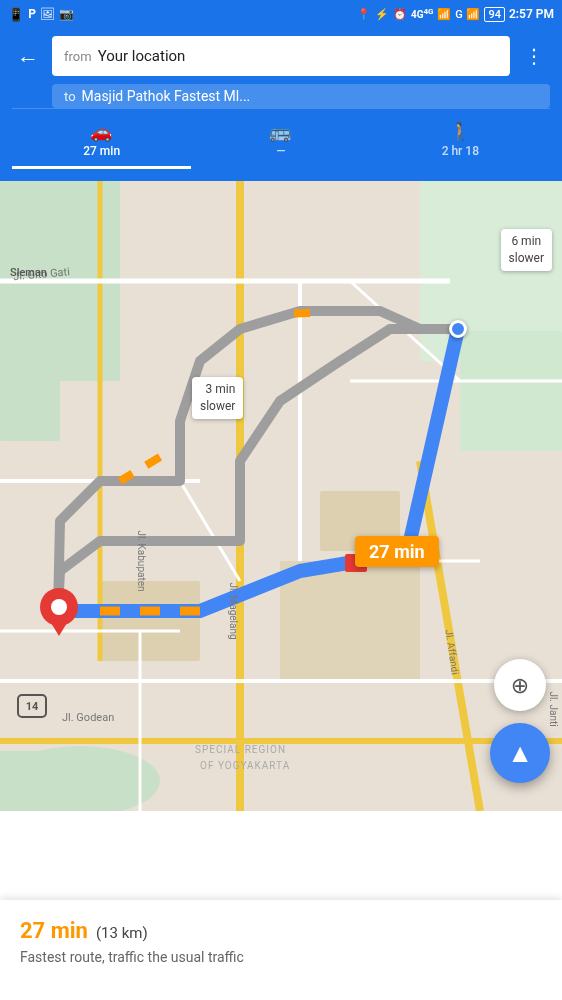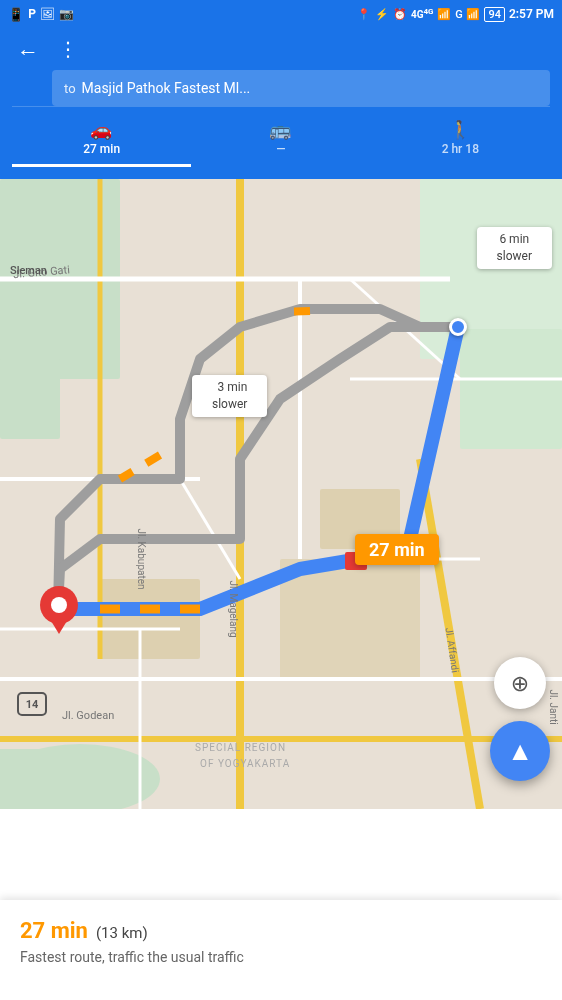--- a/index.html
+++ b/index.html
@@ -74,21 +74,21 @@
     .header-row2 {
       display: flex;
       align-items: center;
       gap: 8px;
       margin-left: 40px;
     }
     .search-to {
       flex: 1;
       background: rgba(255,255,255,0.2);
       border-radius: 4px;
-      height: 36px;
+      height: 24px;
       display: flex;
       align-items: center;
       padding: 12px 12px;
       gap: 6px;
     }
     .search-to-label {
       color: rgba(255,255,255,0.85);
       font-size: 13px;
     }
     .search-to-value {
@@ -143,21 +143,21 @@
       position: absolute;
       top: 0; left: 0;
       width: 100%; height: 100%;
     }
 
     
     .route-bubble {
       position: absolute;
       background: #fff;
       border-radius: 4px;
-      padding: 4px 20px;
+      padding: 4px 8px;
       font-size: 12px;
       color: #444;
       box-shadow: 0 1px 4px rgba(0,0,0,0.3);
       text-align: center;
       line-height: 1.4;
     }
 
     
     .time-badge {
       position: absolute;
@@ -280,20 +280,24 @@
     <span style="font-size:11px; border:1px solid #fff; padding:0 3px; border-radius:2px;">
       <span>94</span>
     </span>
     <span style="font-size:12px; font-weight:600;">2:57 PM</span>
   </div>
 </div>
 
 <div class="header">
   <div class="header-row1">
     <div class="back-btn">←</div>
+    <div class="search-from">
+      <span class="search-label">from</span>
+      <span class="search-value">Your location</span>
+    </div>
     <div class="more-btn">⋮</div>
   </div>
   <div class="header-row2">
     <div class="search-to">
       <span class="search-to-label">to</span>
       <span class="search-to-value">Masjid Pathok Fastest Ml...</span>
     </div>
   </div>
 
   <div class="transport-bar">

